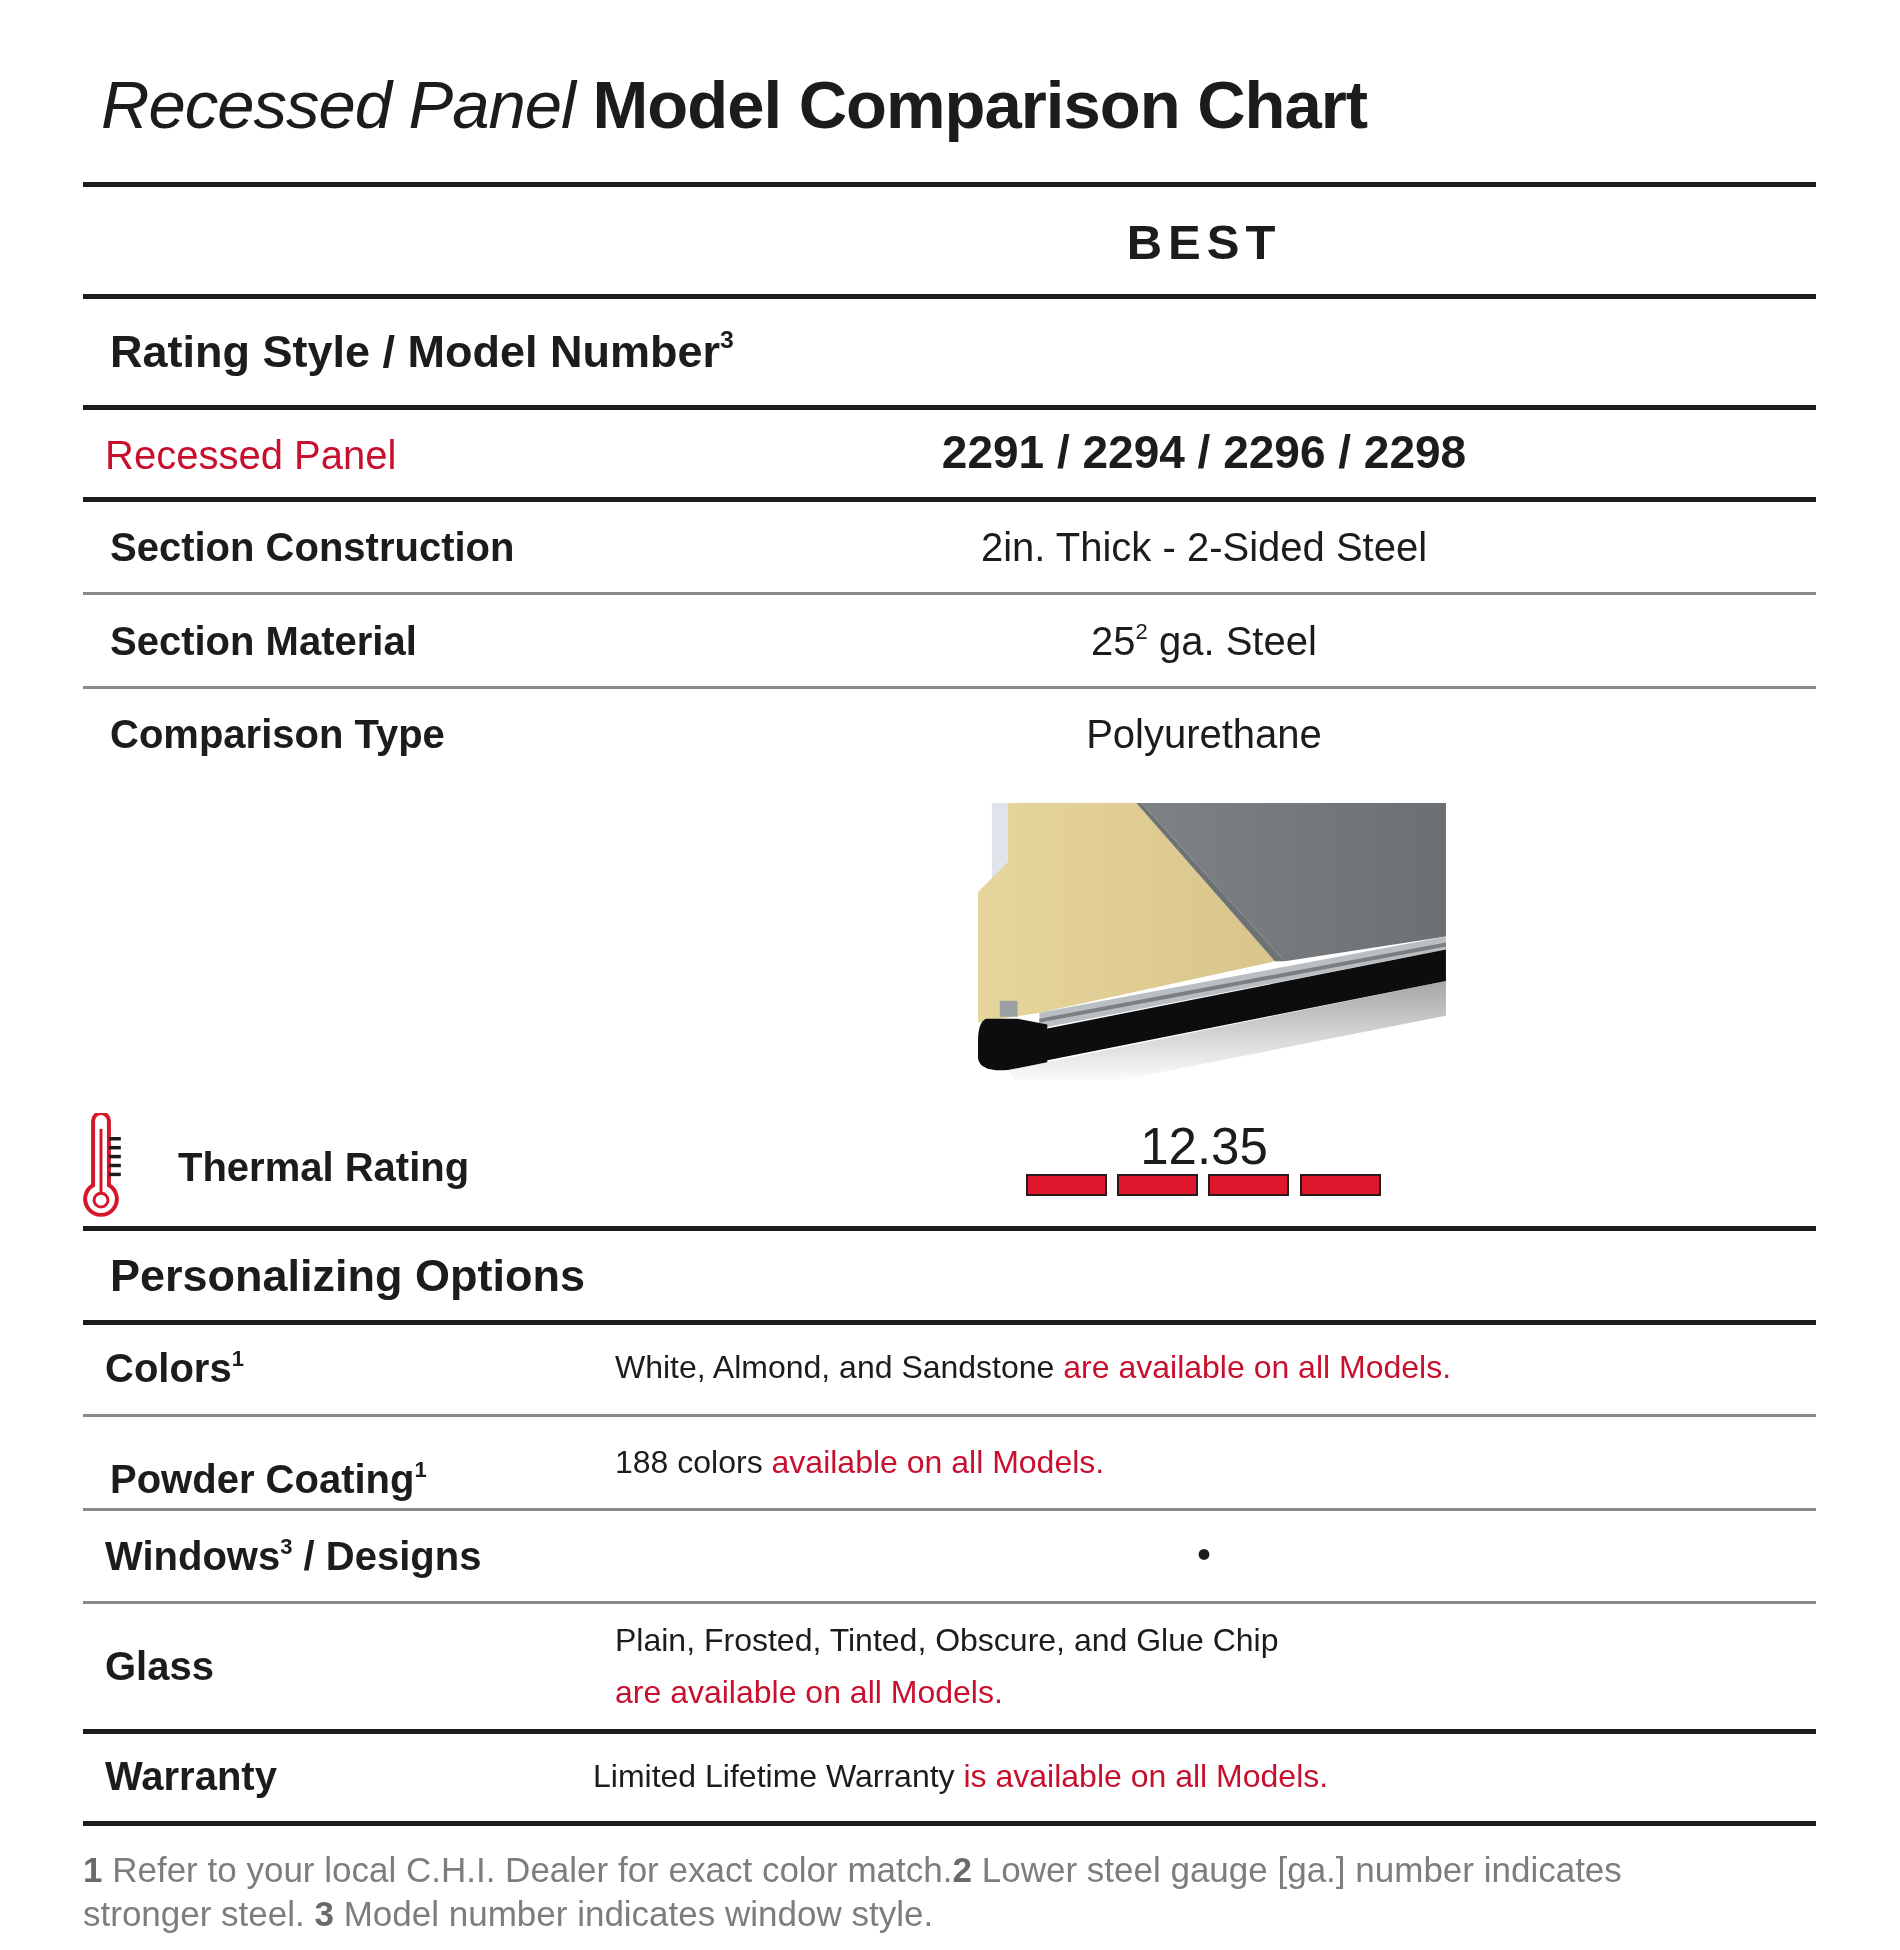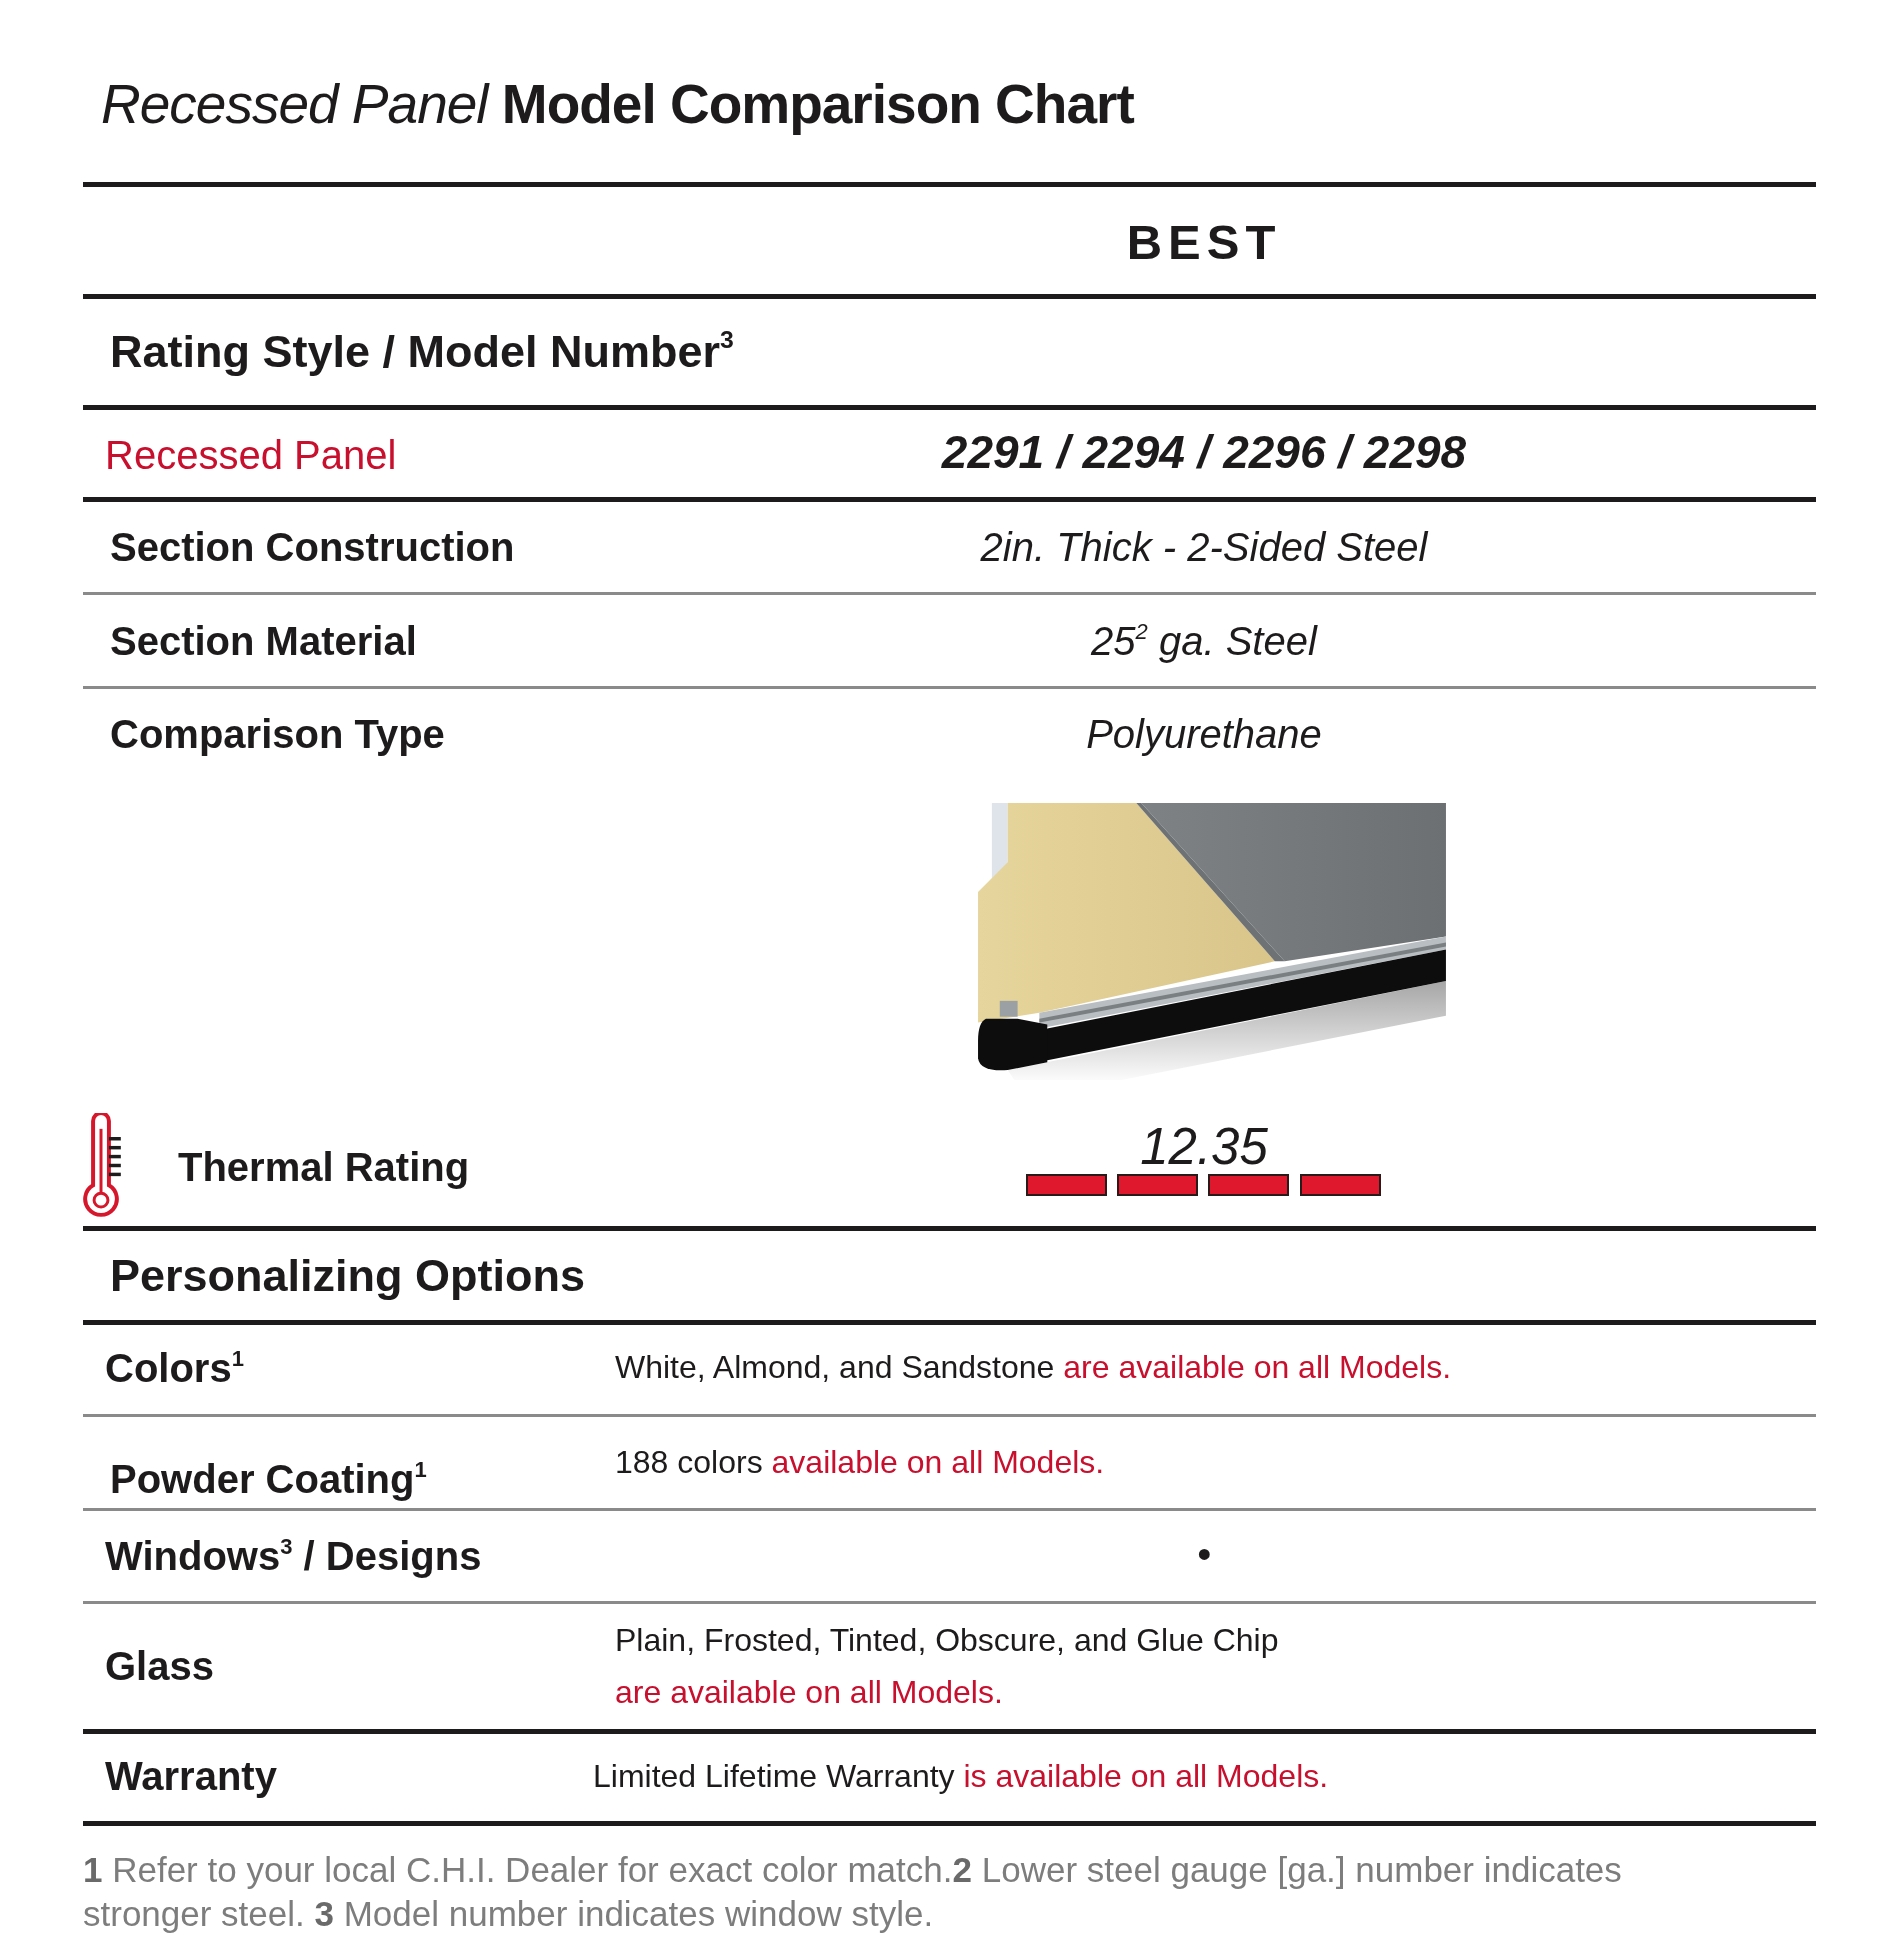--- a/index.html
+++ b/index.html
@@ -1,29 +1,29 @@
 <!DOCTYPE html>
 <html><head>
 <meta charset="utf-8">
 <style>
   html, body { margin:0; padding:0; background:#ffffff; }
   body { width:1901px; height:1950px; position:relative; overflow:hidden;
          font-family:"Liberation Sans", sans-serif; color:#1d1b1c; }
   .abs { position:absolute; }
-  .title { left:101px; top:55px; font-size:55px; line-height:99px; letter-spacing:-1px; white-space:nowrap; }
+  .title { left:101px; top:55px; font-size:67px; line-height:99px; letter-spacing:-1px; white-space:nowrap; }
   .title .it { font-style:italic; font-weight:400; }
   .title .bd { font-weight:700; }
   .rule { position:absolute; left:83px; width:1733px; }
   .thick { height:5px; background:#1d1b1c; }
   .thin { height:3px; background:#8a8a8a; }
   .best { left:990px; width:428px; text-align:center; top:203px; font-size:49px; font-weight:700; letter-spacing:6px; line-height:79px; }
   .h2 { left:110px; font-weight:700; font-size:45px; line-height:55px; white-space:nowrap; }
   .lab { left:110px; font-weight:700; font-size:40px; line-height:50px; white-space:nowrap; }
   .lab2 { left:105px; font-weight:700; font-size:40px; line-height:50px; white-space:nowrap; }
-  .val { left:808px; width:792px; text-align:center; font-size:40px; line-height:50px; white-space:nowrap;font-style:italic; }
+  .val { left:808px; width:792px; text-align:center; font-size:40px; line-height:50px; white-space:nowrap; }
   .red { color:#c8102e; }
   .models { font-weight:700; font-size:46px; }
   sup { font-size:0.55em; vertical-align:0; position:relative; top:-0.75em; }
   .opt { left:615px; font-size:32px; line-height:51px; white-space:nowrap; }
   .panelimg { left:978px; top:803px; width:468px; height:277px; }
   .bar { position:absolute; top:1174px; width:81px; height:22px; background:#e0182d; border:2px solid #2a1a1a; box-sizing:border-box; }
   .foot { left:83px; font-size:35px; line-height:45px; color:#7d7d7d; white-space:nowrap; }
   .foot b { color:#6a6a6a; }
 </style>
 </head>

